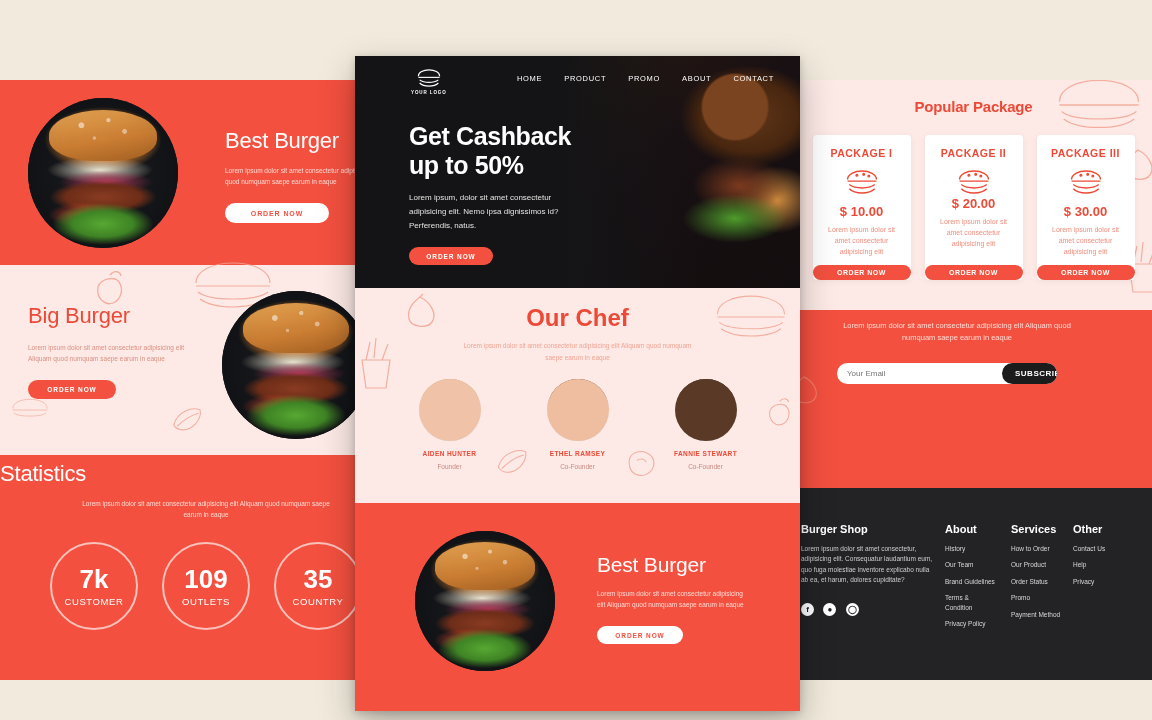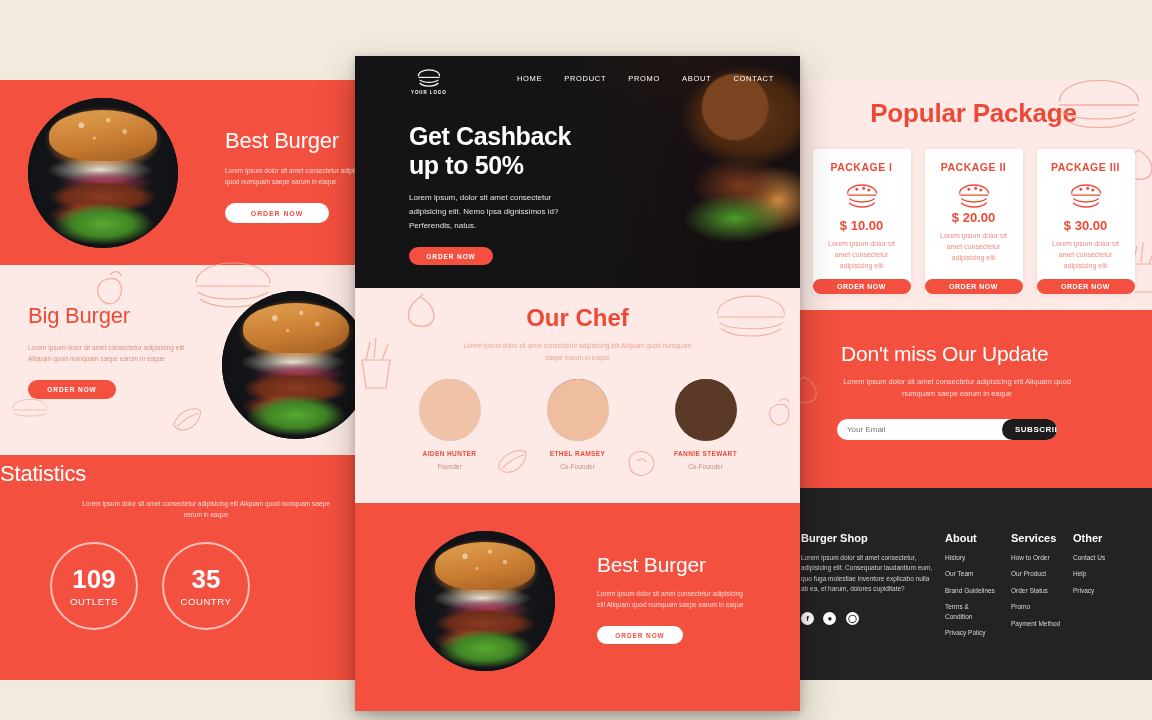--- a/index.html
+++ b/index.html
@@ -348,20 +348,24 @@
       <div class="circle-img" style="position:absolute;left:222px;top:26px;width:148px;height:148px;">
         <div class="burger-photo"></div>
       </div>
     </section>
 
     <section class="band band-stats">
       <h2 class="sec-title" style="color:#fff;font-size:22px;width:412px;padding-top:6px;">Statistics</h2>
       <p class="sec-sub" style="color:#ffd9d3;font-size:6.5px;text-align:center;width:250px;margin:12px auto 0 81px;">Lorem ipsum dolor sit amet consectetur adipisicing elit Aliquam quod numquam saepe earum in eaque</p>
       <div style="display:flex;gap:24px;margin-top:22px;padding-left:50px;">
         <div class="stat-circle">
+          <div class="stat-num">7k</div>
+          <div class="stat-lab">CUSTOMER</div>
+        </div>
+        <div class="stat-circle">
           <div class="stat-num">109</div>
           <div class="stat-lab">OUTLETS</div>
         </div>
         <div class="stat-circle">
           <div class="stat-num">35</div>
           <div class="stat-lab">COUNTRY</div>
         </div>
       </div>
     </section>
 
@@ -373,21 +377,21 @@
           <path d="M10 40c8 6 18 8 33 8s25-2 33-8"></path>
       </svg>
       <svg class="doodle" style="left:326px;top:66px;" width="34" height="40" viewBox="0 0 34 40" fill="none" stroke="currentColor" stroke-width="1.3">
         <path d="M17 4c-8 6-13 14-11 22 2 8 18 10 23 3 5-7 0-19-12-25z"></path>
       </svg>
       <svg class="doodle" style="left:330px;top:160px;" width="36" height="56" viewBox="0 0 36 56" fill="none" stroke="currentColor" stroke-width="1.2">
         <path d="M8 24l4-18M16 22l2-20M24 24l6-16"></path>
           <path d="M4 24h28l-4 28H8z"></path>
       </svg>
 
-      <h2 class="sec-title pp-title" style="font-size:26px;text-align:center;padding-top:18px;">Popular Package</h2>
+      <h2 class="sec-title pp-title" style="font-size:15px;text-align:center;padding-top:18px;">Popular Package</h2>
 
       <div style="display:flex;gap:14px;justify-content:center;margin-top:20px;">
         <div class="pkg-card" style="width:98px;height:145px;">
           <div class="pkg-name">PACKAGE I</div>
           <svg width="34" height="28" viewBox="0 0 40 32" fill="none" stroke="#ec4a37" stroke-width="1.6" style="margin:9px auto 0;display:block;">
             <path d="M3 13C3 7 11 3 20 3s17 4 17 10"></path>
               <path d="M3 15h34"></path>
             <path d="M5 19c4 3 9 4 15 4s11-1 15-4"></path>
               <path d="M5 24c4 4 9 5 15 5s11-1 15-5"></path>
             <circle cx="14" cy="8" r="1"></circle>
@@ -428,30 +432,29 @@
           <div class="pkg-desc">Lorem ipsum dolor sit amet consectetur adipisicing elit</div>
           <div class="pkg-btn">ORDER NOW</div>
         </div>
       </div>
     </section>
 
     <section class="band-news" style="position:absolute;left:795px;top:230px;width:357px;height:178px;overflow:hidden;">
       <svg class="doodle" style="left:-6px;top:62px;color:#f8a697;opacity:.5;" width="30" height="38" viewBox="0 0 34 40" fill="none" stroke="currentColor" stroke-width="1.3">
         <path d="M17 4c-8 6-13 14-11 22 2 8 18 10 23 3 5-7 0-19-12-25z"></path>
       </svg>
-      <h2 class="sec-title" style="color:#fff;font-size:21px;padding:32px 0 0 46px;">Don't miss Our Update</h2>
       <p class="sec-sub" style="color:#ffd9d3;font-size:7.5px;margin:10px 0 0 46px;width:232px;text-align:center;">Lorem ipsum dolor sit amet consectetur adipisicing elit Aliquam quod numquam saepe earum in eaque</p>
       <form class="news-form" style="margin:18px 0 0 42px;">
         <input class="news-input" type="text" placeholder="Your Email" style="">
         <button class="news-btn">SUBSCRIBE</button>
       </form>
     </section>
 
     <footer class="band-footer" style="position:absolute;left:795px;top:408px;width:357px;height:192px;overflow:hidden;">
-      <div style="display:flex;padding:44px 0 0 0;">
+      <div style="display:flex;padding:35px 0 0 0;">
         <div style="width:150px;padding-left:6px;">
           <div class="f-head">Burger Shop</div>
           <p class="f-text" style="width:136px;">Lorem ipsum dolor sit amet consectetur, adipisicing elit. Consequatur laudantium eum, quo fuga molestiae inventore explicabo nulla ab ea, et harum, dolores cupiditate?</p>
           <div style="margin-top:12px;">
             <span class="soc">f</span>
             <span class="soc">●</span>
             <span class="soc">◯</span>
           </div>
         </div>
 

